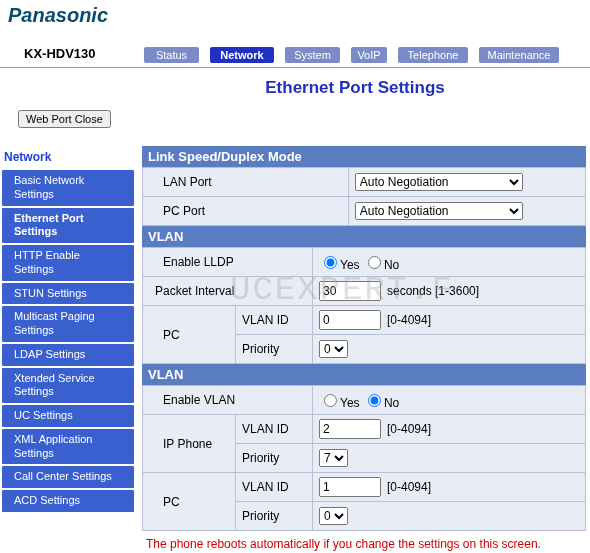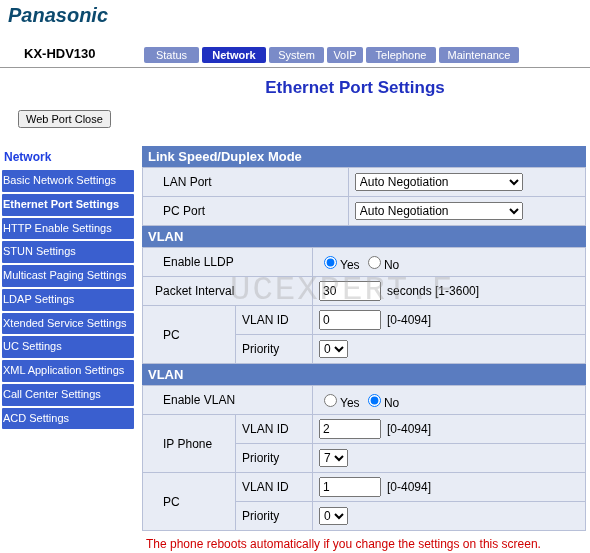--- a/index.html
+++ b/index.html
@@ -1,30 +1,30 @@
 <!DOCTYPE html>
 <html><head>
 <meta charset="utf-8">
 <style>
 body { margin:0; font-family:Arial,sans-serif; font-size:12px; background:#fff; width:590px; }
 .brand { font-family:Arial,sans-serif; font-size:20px; font-weight:bold; font-style:italic; color:#0c4a6e; padding:4px 8px 12px 8px; }
 .model-row { display:flex; align-items:flex-end; padding:0 4px 2px 4px; }
 .model { font-weight:bold; font-size:13px; padding-left:20px; padding-bottom:2px; width:120px; }
-.tabs { display:flex; gap:3px; flex:1;margin-top:8px; }
+.tabs { display:flex; gap:11px; flex:1;margin-top:8px; }
 .tab { background:#7a8bc8; color:#fff; font-size:11px; padding:2px 0; text-align:center; border-radius:2px; cursor:pointer; }
 .tab.active { background:#2030c0; font-weight:bold; }
 .t-status{width:55px}.t-network{width:64px}.t-system{width:55px}.t-voip{width:36px}.t-tel{width:70px}.t-maint{width:80px}
 .divider { border-top:1px solid #999; margin:2px 0 0 0; }
 .page-title { color:#2030c0; font-weight:bold; font-size:17px; text-align:center; padding:10px 0 6px 120px; }
 .webport { margin:6px 0 0 18px; }
 .webport button { font-size:11px; padding:1px 6px; }
 .body-row { display:flex; margin-top:18px; }
 .sidebar { width:132px; padding:0 6px 0 2px; }
 .side-head { color:#2040e0; font-weight:bold; font-size:12px; padding:4px 2px 6px 2px; }
-.side-item { background:#3a5fcf; color:#fff; font-size:11px; padding:4px 1px; margin-bottom:2px; border-radius:1px; cursor:pointer; line-height:1.25; }
+.side-item { background:#3a5fcf; color:#fff; font-size:11px; padding:4px 12px; margin-bottom:2px; border-radius:1px; cursor:pointer; line-height:1.25; }
 .side-item.active { font-weight:bold; }
 .content { flex:1; padding:0 4px 0 2px; }
 .sect-head { background:#5a7cc0; color:#fff; font-weight:bold; font-size:13px; padding:3px 6px; }
 table.form { border-collapse:collapse; width:100%; }
 table.form td { border:1px solid #b8c0d8; background:#e8ecf5; font-size:12px; padding:3px 6px; vertical-align:middle; height:22px; }
 table.form td.label { width:130px; }
 table.form td.sublabel { width:64px; }
 table.form td.val { width:auto; }
 select, input[type=text] { font-size:12px; }
 input[type=text] { width:54px; }

